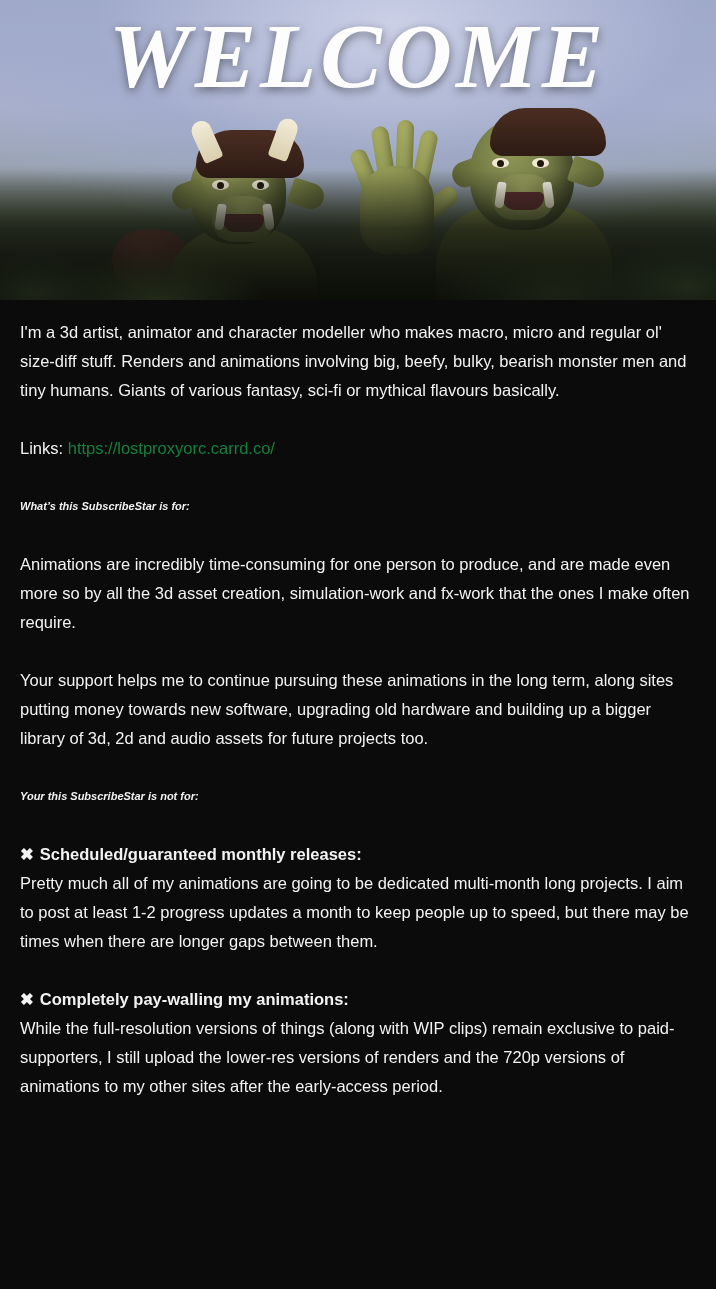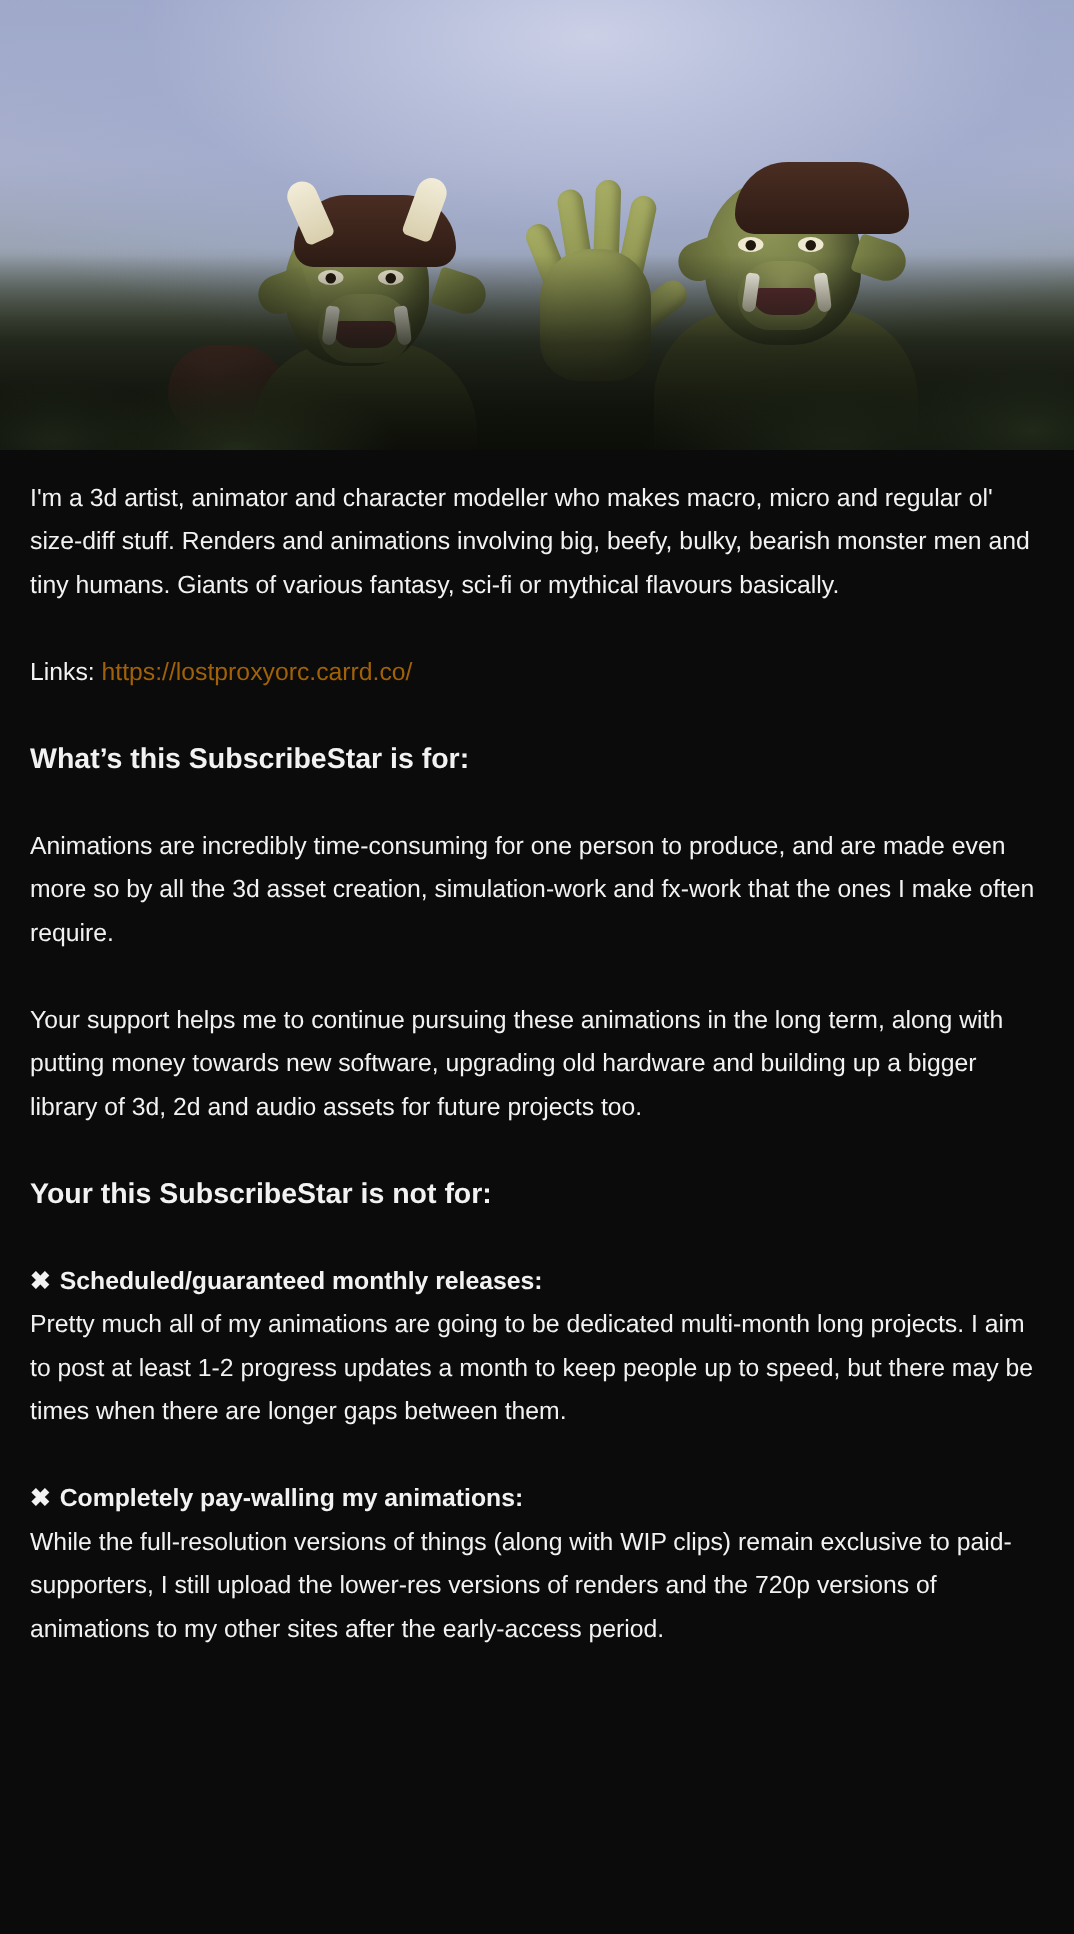--- a/index.html
+++ b/index.html
@@ -198,36 +198,37 @@
   .content {
     padding: 18px 20px 40px 20px;
     font-size: 16.5px;
     line-height: 29px;
     color: #f2f2f2;
   }
   .para { margin: 0 0 29px 0; }
   .heading {
     margin: 0 0 29px 0;
     font-weight: 700;
-    font-size: 19px;
+    font-size: 11px;
     line-height: 29px;
+    font-style: italic;
   }
   .sub-head {
     margin: 0;
     font-weight: 700;
     font-size: 16.5px;
     line-height: 29px;
   }
   .x-mark {
     font-weight: 700;
     margin-right: 6px;
   }
   .block { margin: 14px 0 29px 0; }
   .block p { margin: 0; }
-  a.link { color: #a16207; text-decoration: none; }
+  a.link { color: #15803d; text-decoration: none; }
 </style>
 </head>
 <body>
 
 <div class="page">
 
   <div class="hero">
     <div class="hero-sky"></div>
 
     <div class="ogre ogre-left">
@@ -267,35 +268,36 @@
       <div class="finger f1"></div>
       <div class="finger f2"></div>
       <div class="finger f3"></div>
       <div class="finger f4"></div>
       <div class="finger thumb"></div>
       <div class="palm"></div>
     </div>
 
     <div class="hero-foliage"></div>
 
+    <div class="welcome">WELCOME</div>
   </div>
 
   <div class="content">
 
     <p class="para">I'm a 3d artist, animator and character modeller who makes macro, micro and regular ol' size-diff stuff. Renders and animations involving big, beefy, bulky, bearish monster men and tiny humans. Giants of various fantasy, sci-fi or mythical flavours basically.</p>
 
     <p class="para">
       <span>Links:</span>
       <a class="link" href="#">https://lostproxyorc.carrd.co/</a>
     </p>
 
     <p class="heading">What’s this SubscribeStar is for:</p>
 
     <p class="para">Animations are incredibly time-consuming for one person to produce, and are made even more so by all the 3d asset creation, simulation-work and fx-work that the ones I make often require.</p>
-    <p class="para">Your support helps me to continue pursuing these animations in the long term, along with putting money towards new software, upgrading old hardware and building up a bigger library of 3d, 2d and audio assets for future projects too.</p>
+    <p class="para">Your support helps me to continue pursuing these animations in the long term, along sites putting money towards new software, upgrading old hardware and building up a bigger library of 3d, 2d and audio assets for future projects too.</p>
 
     <p class="heading">Your this SubscribeStar is not for:</p>
 
     <div class="block">
       <p class="sub-head">
         <span class="x-mark">✖</span><span>Scheduled/guaranteed monthly releases:</span>
       </p>
       <p>Pretty much all of my animations are going to be dedicated multi-month long projects. I aim to post at least 1-2 progress updates a month to keep people up to speed, but there may be times when there are longer gaps between them.</p>
     </div>
 

